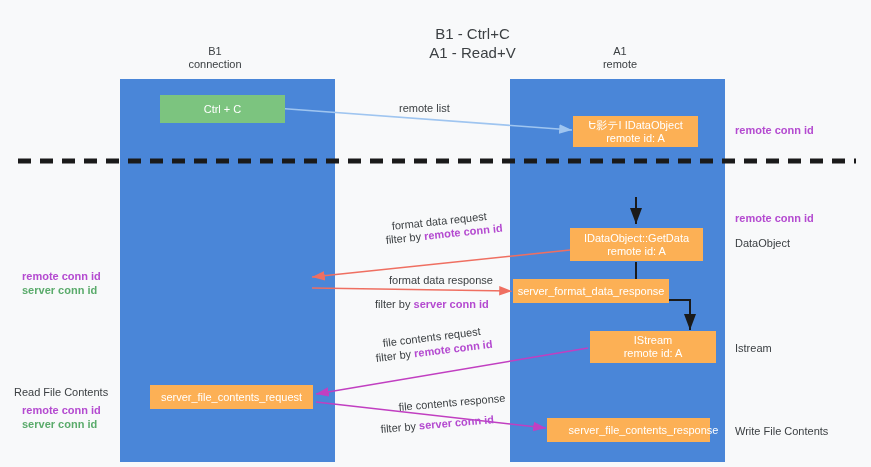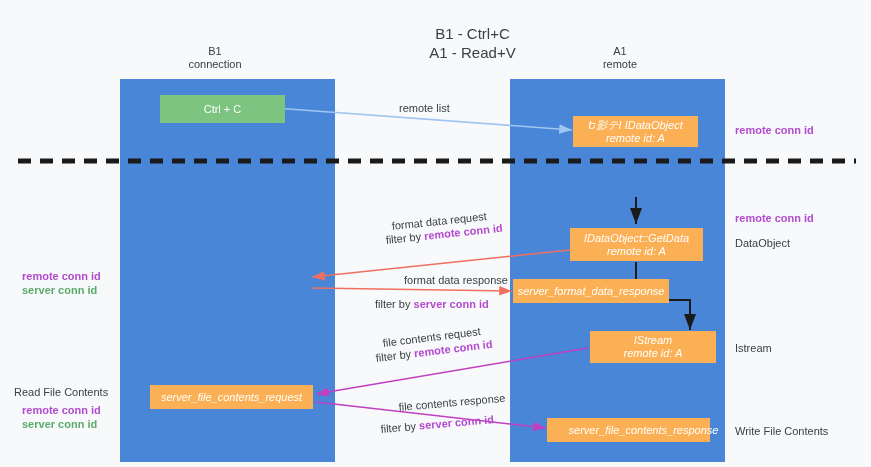--- a/index.html
+++ b/index.html
@@ -28,21 +28,21 @@
   .lane{background:#4a86d8;}
 
   
   .box{
     box-sizing:border-box;
     display:flex;align-items:center;justify-content:center;
     flex-direction:column;
     color:#ffffff;font-size:11px;line-height:13px;text-align:center;
   }
   .box.green{background:#7cc47f;}
-  .box.orange{background:#fcb055;font-style:italic;}
+  .box.orange{background:#fcb055;}
   .box span{display:block;white-space:nowrap;}
 
   
   .sidelabel{font-size:11px;line-height:14px;white-space:nowrap;}
   .purple{color:#b44ad0;font-weight:bold;}
   .green-t{color:#5aab6b;font-weight:bold;}
   .dark{color:#3c4043;}
   .rlabel{font-size:11px;color:#3c4043;white-space:nowrap;}
 
   
@@ -139,21 +139,21 @@
     <span>server_file_contents_response</span>
   </div>
 
   <div class="abs edgetxt" style="left:399px;top:101px;">remote list</div>
 
   <div class="abs edgetxt" style="left:391px;top:219px;transform:rotate(-6deg);transform-origin:left top;">format data request</div>
   <div class="abs edgetxt" style="left:385px;top:233px;transform:rotate(-6deg);transform-origin:left top;">
     <span>filter by </span><b class="purple">remote conn id</b>
   </div>
 
-  <div class="abs edgetxt" style="left:404px;top:273px;text-align:right;">format data response</div>
+  <div class="abs edgetxt" style="left:389px;top:273px;text-align:right;">format data response</div>
   <div class="abs edgetxt" style="left:375px;top:297px;">
     <span>filter by </span><b class="purple">server conn id</b>
   </div>
 
   <div class="abs edgetxt" style="left:382px;top:336px;transform:rotate(-7deg);transform-origin:left top;">file contents request</div>
   <div class="abs edgetxt" style="left:375px;top:351px;transform:rotate(-7deg);transform-origin:left top;">
     <span>filter by </span><b class="purple">remote conn id</b>
   </div>
 
   <div class="abs edgetxt" style="left:398px;top:400px;transform:rotate(-5deg);transform-origin:left top;">file contents response</div>

